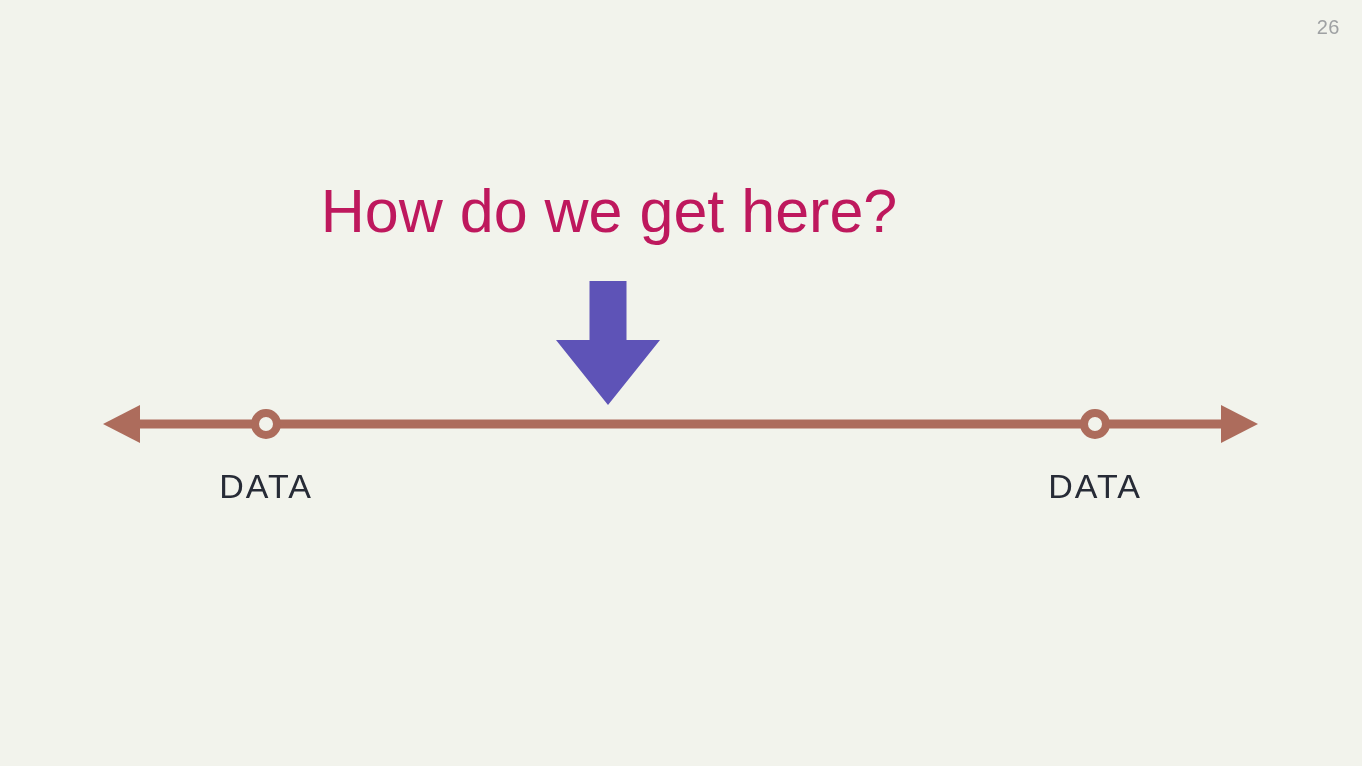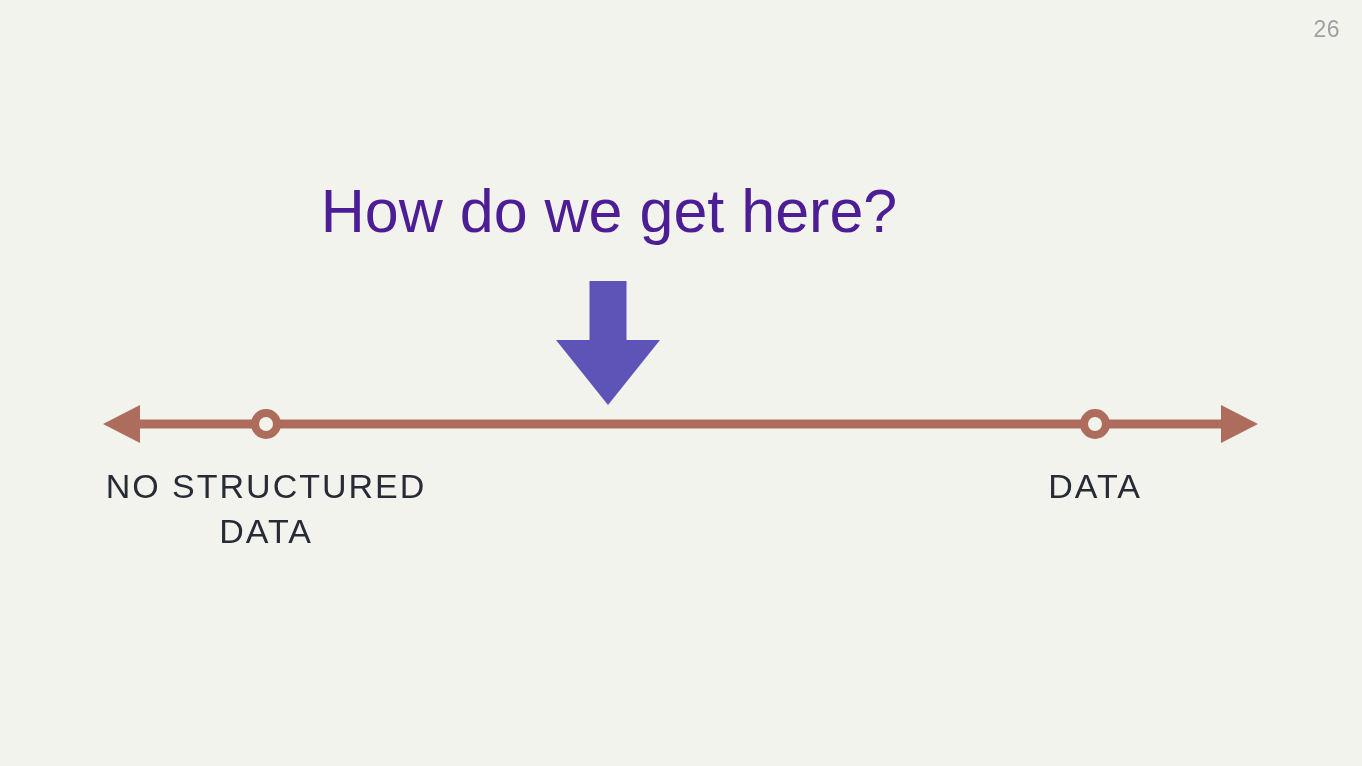--- a/index.html
+++ b/index.html
@@ -8,21 +8,21 @@
     font-family: "Liberation Sans", sans-serif;
     overflow: hidden;
   }
   .slide {
     position: relative;
     width: 1362px; height: 766px;
   }
   .page-number {
     position: absolute;
     top: 16px; right: 22px;
-    font-size: 23px;
+    font-size: 20px;
     letter-spacing: 0.5px;
   }
   .slide-title {
     position: absolute;
     top: 181px; left: 609px;
     transform: translateX(-50%);
     font-size: 61px;
     white-space: nowrap;
     letter-spacing: 0px;
     line-height: 1;
@@ -53,36 +53,35 @@
   .axis-label.right { left: 885px; }  
   .axis-label span { display: block; }
 </style>
 </head>
 <body>
 
 <div class="slide" style="background-color: rgb(242, 243, 236);">
 
   <div class="page-number" style="color: rgb(159, 161, 163);">26</div>
 
-  <div class="slide-title" style="color: #4c1d95;">How do we get here?</div>
+  <div class="slide-title" style="color: #be185d;">How do we get here?</div>
 
   <svg class="down-arrow" viewBox="0 0 104 124" xmlns="http://www.w3.org/2000/svg">
     <polygon points="33.5,0 70.5,0 70.5,59 104,59 52,124 0,59 33.5,59" fill="#5e53b7"></polygon>
   </svg>
 
   <svg class="spectrum-axis" viewBox="0 0 1362 90" xmlns="http://www.w3.org/2000/svg">
     <line x1="118" y1="44" x2="1244" y2="44" stroke-width="9" stroke="#ad6c5c"></line>
     <polygon points="103,44 140,25 140,63" fill="#ad6c5c"></polygon>
     <polygon points="1258,44 1221,25 1221,63" fill="#ad6c5c"></polygon>
     <circle cx="266" cy="44" r="11" stroke-width="8" stroke="#ad6c5c" fill="#f2f3ec"></circle>
     <circle cx="1095" cy="44" r="11" stroke-width="8" stroke="#ad6c5c" fill="#f2f3ec"></circle>
   </svg>
 
   <div class="axis-label left" style="color: rgb(39, 43, 54);">
-    <span>NO STRUCTURED</span>
     <span>DATA</span>
   </div>
 
   <div class="axis-label right" style="color: rgb(39, 43, 54);">
     <span>DATA</span>
   </div>
 
 </div>
 
 </body></html>

